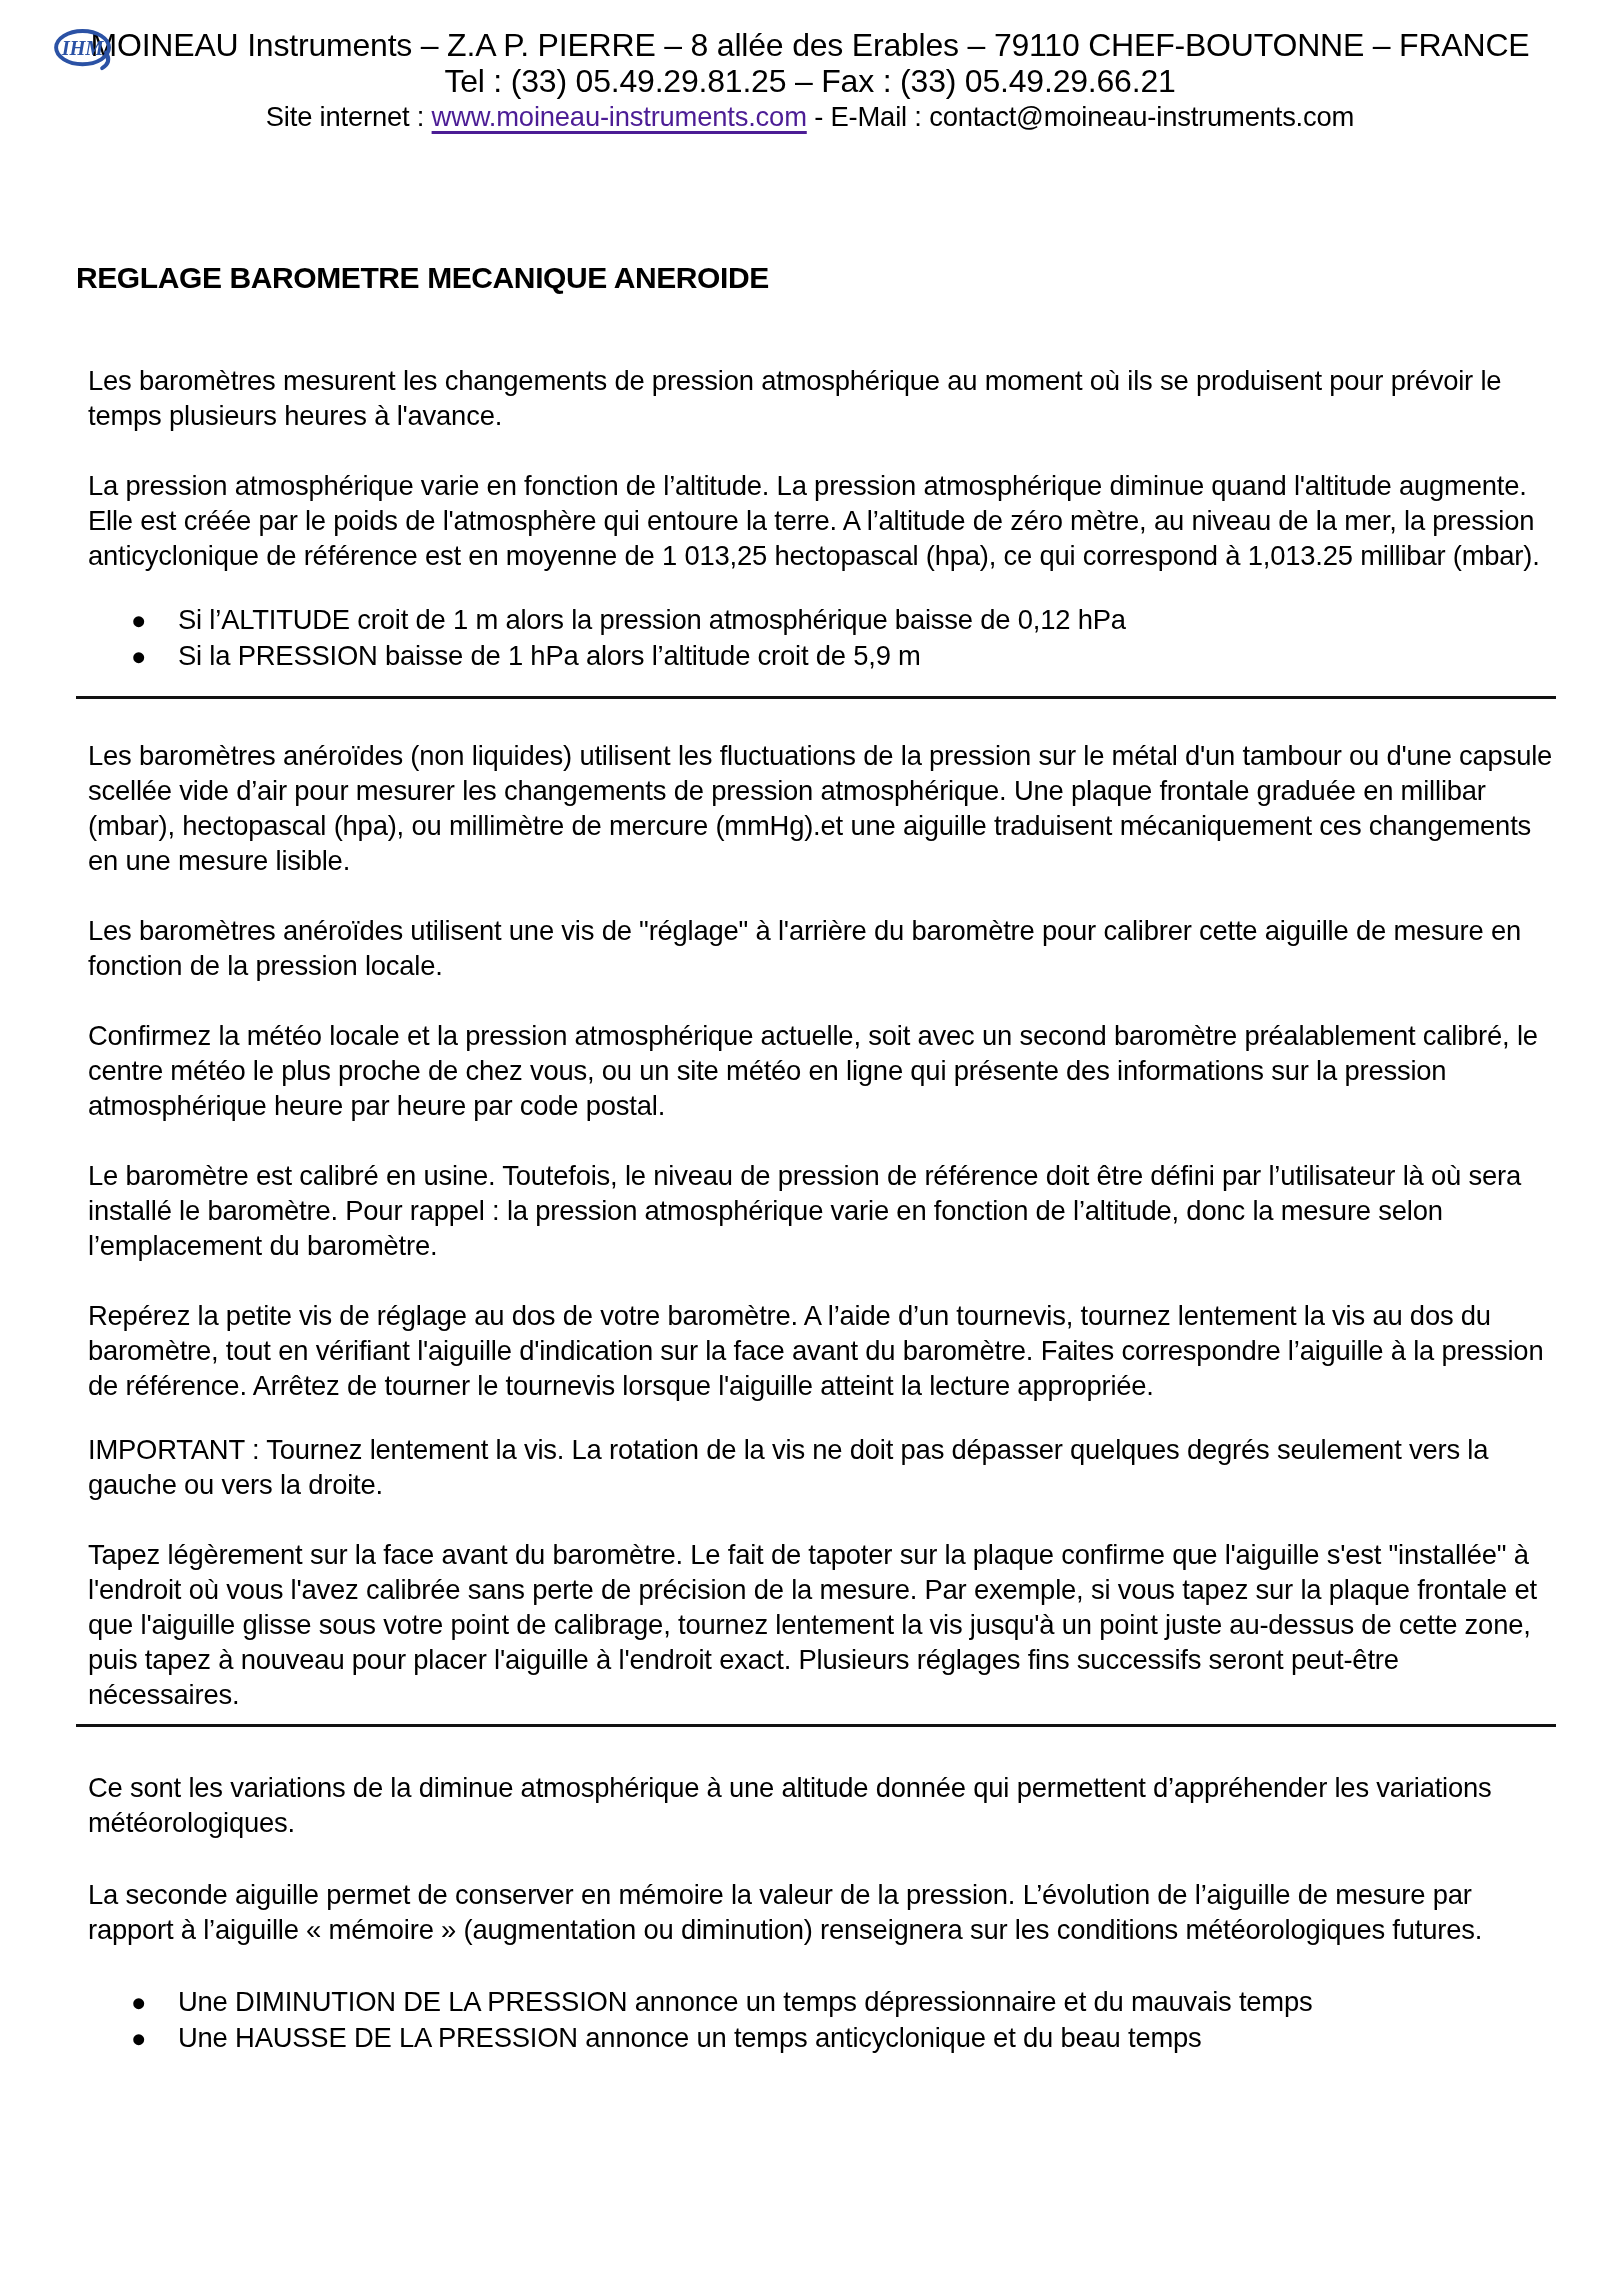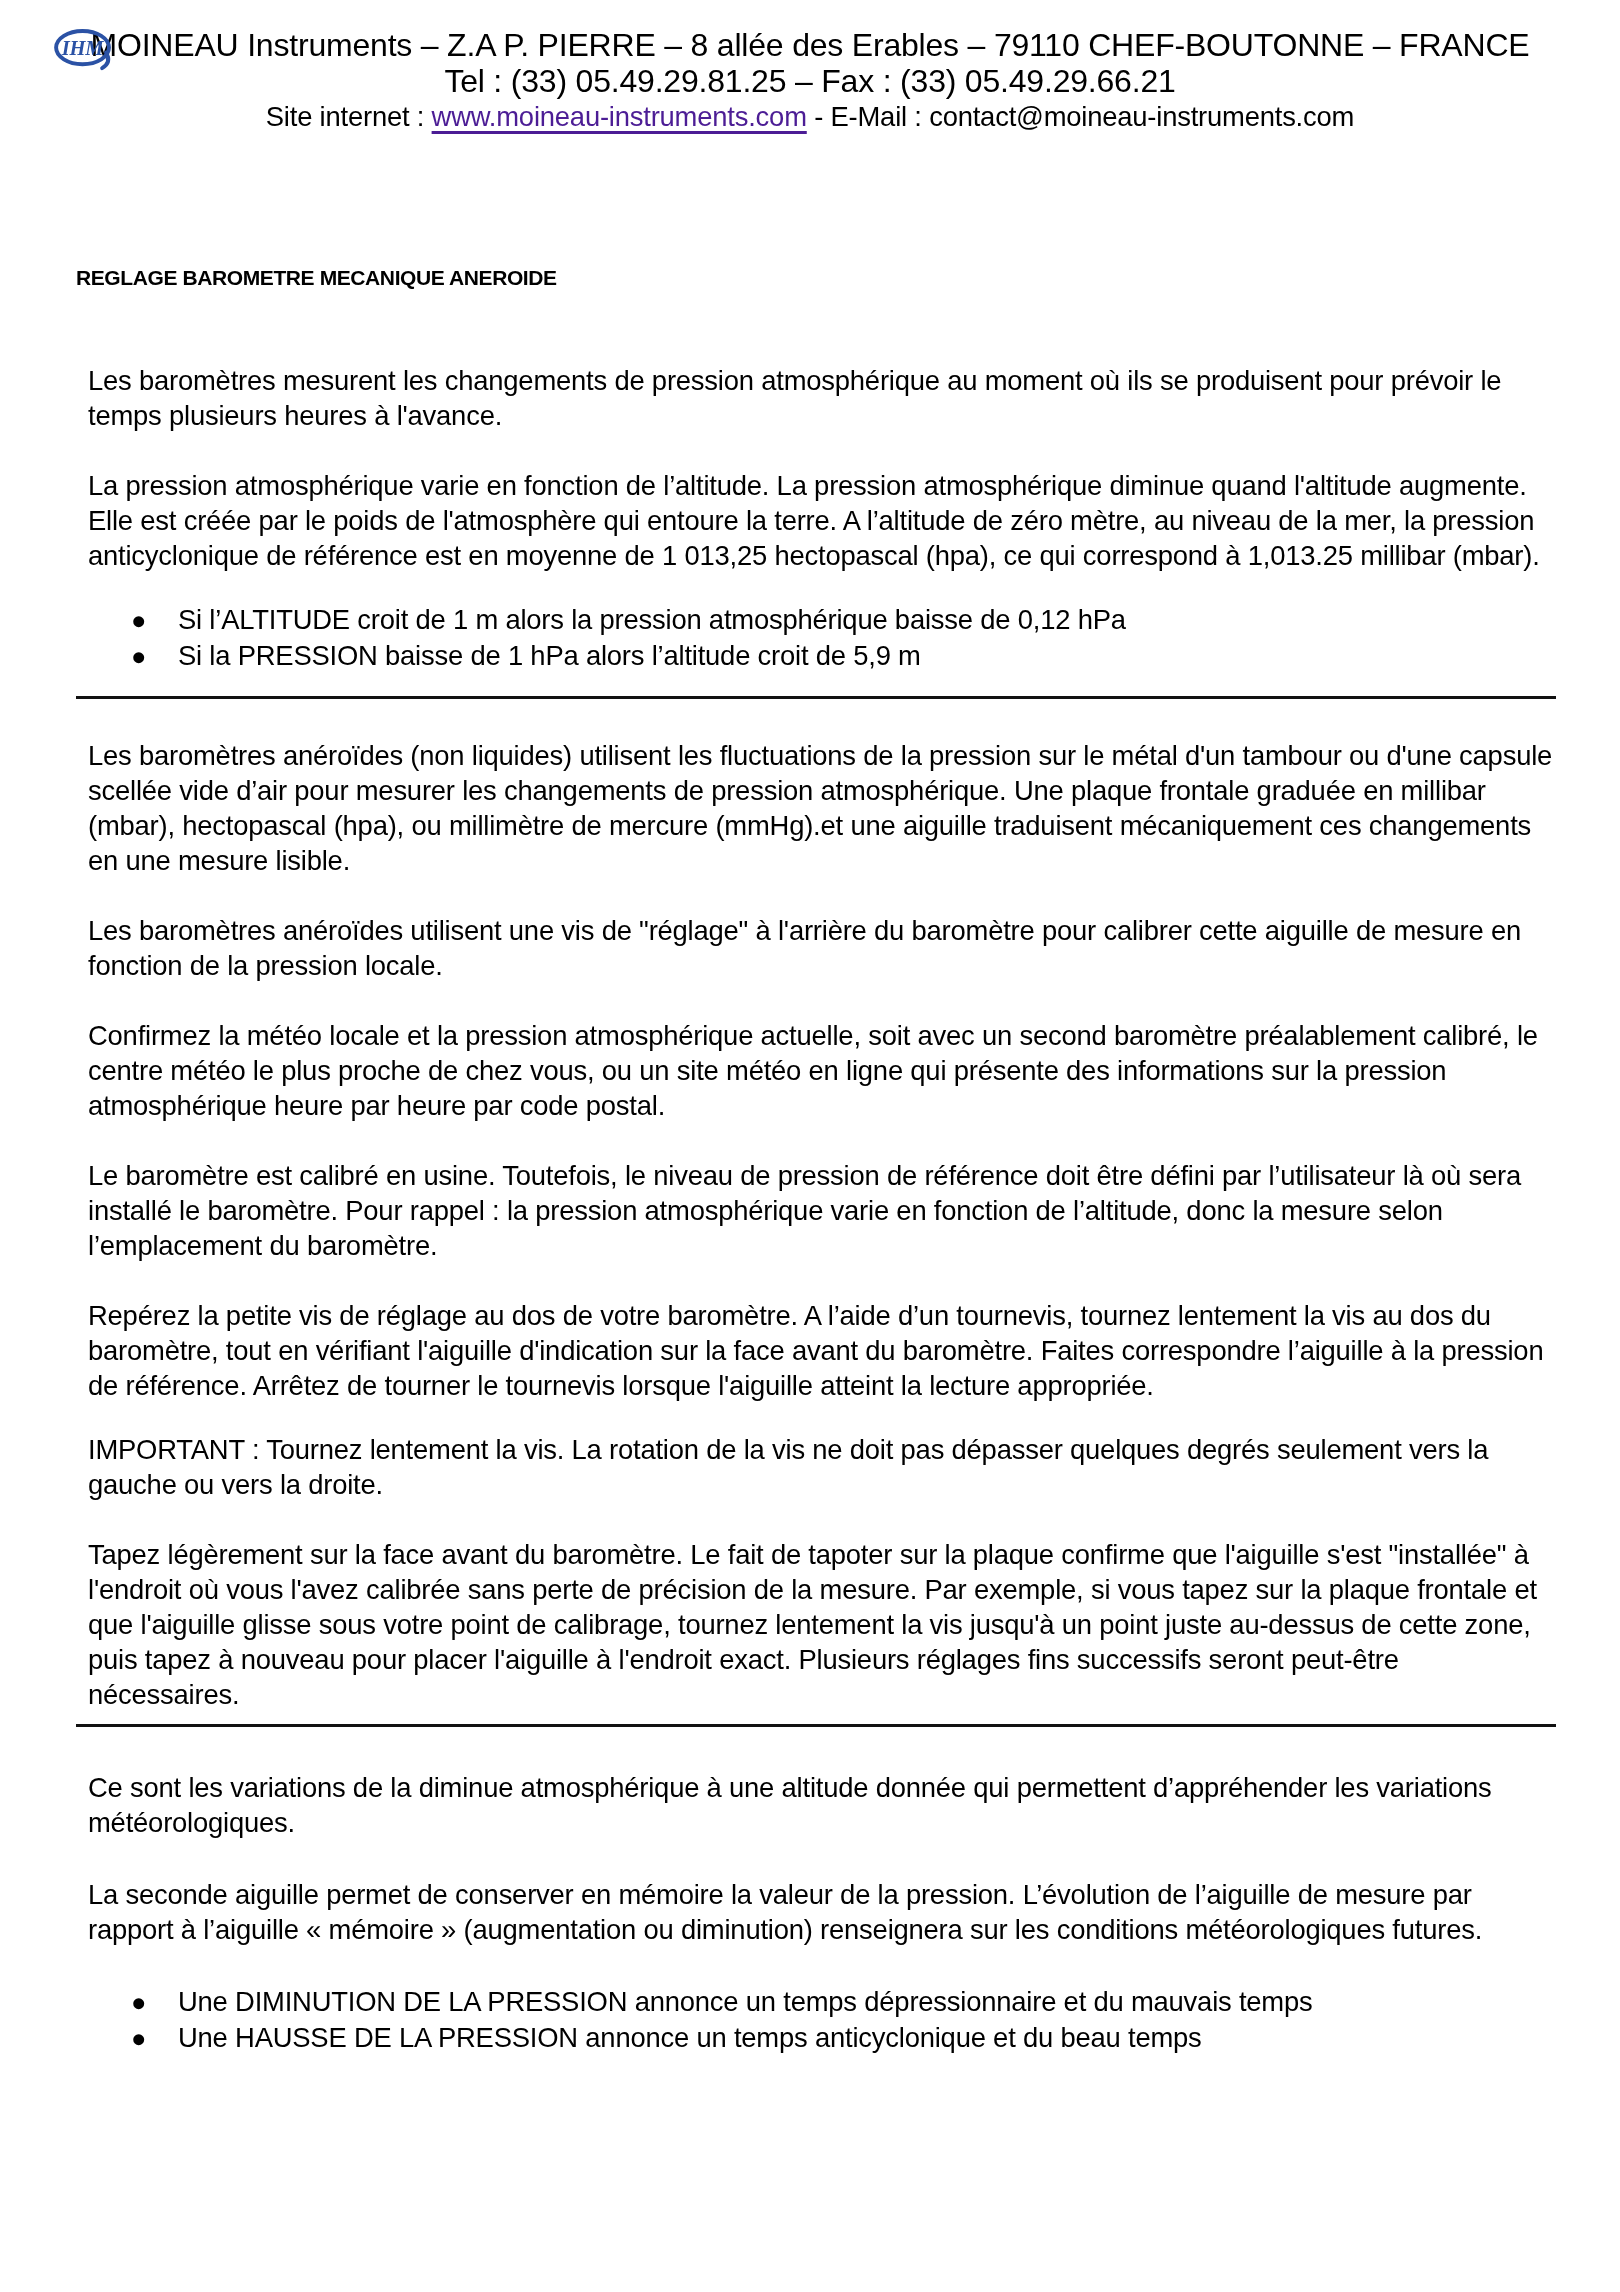--- a/index.html
+++ b/index.html
@@ -23,21 +23,21 @@
   .site-link {
     color: #4c1d95;
     text-decoration: underline;
     text-decoration-thickness: 2.9px;
     text-underline-offset: 4.9px;
     cursor: pointer;
   }
 
   
   main { padding: 0 64px 0 76px; font-size: 27.4px; line-height: 35px; }
-  .doc-title { font-size: 21px; font-weight: bold; margin: 124px 0 16px 0; line-height: 37px; letter-spacing: -0.4px; }
+  .doc-title { font-size: 30px; font-weight: bold; margin: 124px 0 16px 0; line-height: 37px; letter-spacing: -0.4px; }
   p { margin: 35px 0 0 12px; }
   p.first-para { margin-top: 67px; }
   p.tight-top { margin-top: 29px; }
   p.after-rule-1 { margin-top: 39px; }
   p.after-rule-2 { margin-top: 43px; }
   p.pre-list { margin-top: 37px; }
   strong { font-weight: normal; }
 
   ul.dot-list { margin: 29px 0 0 0; padding: 0; list-style: none; }
   ul.dot-list.second { margin-top: 37px; }

